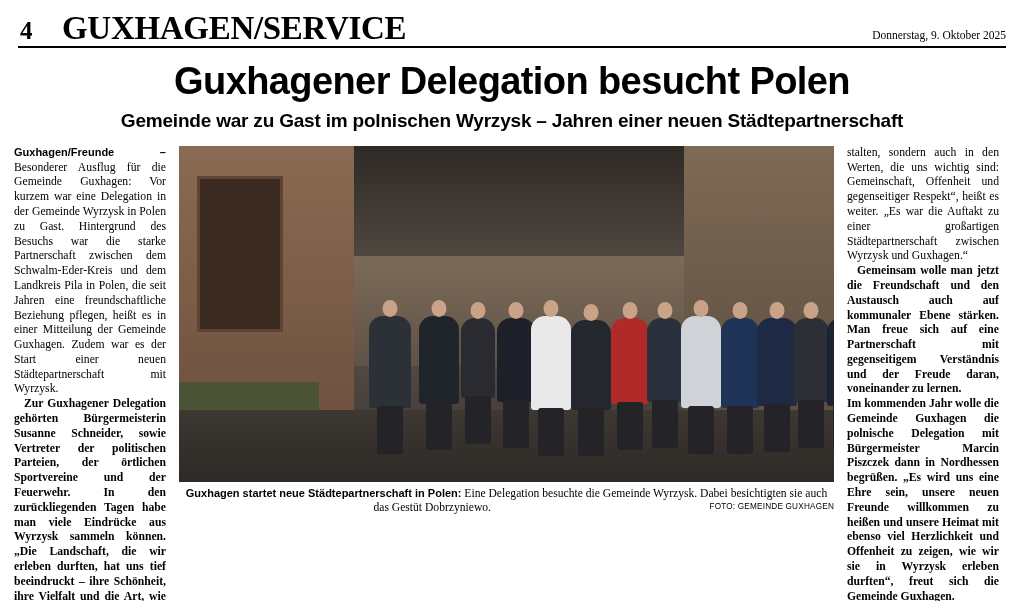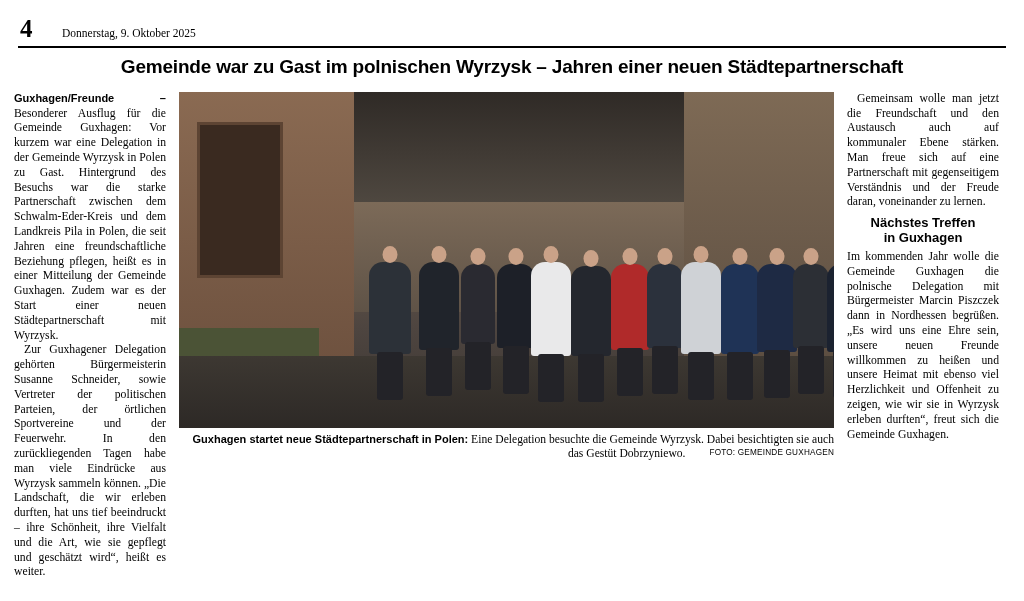--- a/index.html
+++ b/index.html
@@ -85,37 +85,37 @@
   .col {
     width: 152px;
     font-family: "Liberation Serif", serif;
     font-size: 11.7px;
     line-height: 1.265;
     text-align: justify;
     hyphens: auto;
   }
   .col p { margin: 0; text-indent: 10px; }
   .col p.first { text-indent: 0; }
-  .col p + p { margin-top: 0; }
+  .col p + p { margin-top: 0; font-weight: bold; }
   .lead-in { font-family: "Liberation Sans", sans-serif; font-weight: bold; font-size: 11px; }
   
   .photo-block { width: 655px; }
   .photo {
     width: 655px;
     height: 336px;
     position: relative;
     overflow: hidden;
     background: #3b3630;
   }
   .caption {
     margin-top: 5px;
     font-family: "Liberation Serif", serif;
     font-size: 11.6px;
     line-height: 1.25;
-    text-align: right;
+    text-align: center;
   }
   .caption b { font-family: "Liberation Sans", sans-serif; font-size: 11px; }
   .credit {
     font-family: "Liberation Sans", sans-serif;
     font-size: 8.2px;
     letter-spacing: 0.2px;
     float: right;
     margin-top: 1px;
     padding-left: 24px;
   }
@@ -179,24 +179,26 @@
     width: 26px; height: 48px; background: #232328; border-radius: 3px;
   }
 </style>
 </head>
 <body>
 
 <div class="page">
 
   <div class="masthead">
     <div class="folio">4</div>
+    <div class="section-title">GUXHAGEN/SERVICE</div>
     <div class="issue-date">Donnerstag, 9. Oktober 2025</div>
   </div>
   <div class="rule-top"></div>
 
+  <div class="headline">Guxhagener Delegation besucht Polen</div>
   <div class="subhead">Gemeinde war zu Gast im polnischen Wyrzysk – Jahren einer neuen Städtepartnerschaft</div>
 
   <div class="content">
 
     <div class="col">
       <p class="first">
         <span class="lead-in">Guxhagen/Freunde –</span>
         <span>Besonderer Ausflug für die Gemeinde Guxhagen: Vor kurzem war eine Delegation in der Gemeinde Wyrzysk in Polen zu Gast. Hintergrund des Besuchs war die starke Partnerschaft zwischen dem Schwalm-Eder-Kreis und dem Landkreis Pila in Polen, die seit Jahren eine freundschaftliche Beziehung pflegen, heißt es in einer Mitteilung der Gemeinde Guxhagen. Zudem war es der Start einer neuen Städtepartnerschaft mit Wyrzysk.</span>
       </p>
       <p><span>Zur Guxhagener Delegation gehörten Bürgermeisterin Susanne Schneider, sowie Vertreter der politischen Parteien, der örtlichen Sportvereine und der Feuerwehr. In den zurückliegenden Tagen habe man viele Eindrücke aus Wyrzysk sammeln können. „Die Landschaft, die wir erleben durften, hat uns tief beeindruckt – ihre Schönheit, ihre Vielfalt und die Art, wie sie gepflegt und geschätzt wird“, heißt es weiter.</span></p>
@@ -267,21 +269,20 @@
 
         </div>
       </div>
       <div class="caption">
         <b>Guxhagen startet neue Städtepartnerschaft in Polen:</b><span> Eine Delegation besuchte die Gemeinde Wyrzysk. Dabei besichtigten sie auch das Gestüt Dobrzyniewo.</span>
         <span class="credit">FOTO: GEMEINDE GUXHAGEN</span>
       </div>
     </div>
 
     <div class="col">
+      <p class="first"><span>stalten, sondern auch in den Werten, die uns wichtig sind: Gemeinschaft, Offenheit und gegenseitiger Respekt“, heißt es weiter. „Es war die Auftakt zu einer großartigen Städtepartnerschaft zwischen Wyrzysk und Guxhagen.“</span></p>
       <p><span>Gemeinsam wolle man jetzt die Freundschaft und den Austausch auch auf kommunaler Ebene stärken. Man freue sich auf eine Partnerschaft mit gegenseitigem Verständnis und der Freude daran, voneinander zu lernen.</span></p>
-      <div class="subheading" style="white-space:pre-line">Nächstes Treffen
-in Guxhagen</div>
       <p class="first"><span>Im kommenden Jahr wolle die Gemeinde Guxhagen die polnische Delegation mit Bürgermeister Marcin Piszczek dann in Nordhessen begrüßen. „Es wird uns eine Ehre sein, unsere neuen Freunde willkommen zu heißen und unsere Heimat mit ebenso viel Herzlichkeit und Offenheit zu zeigen, wie wir sie in Wyrzysk erleben durften“, freut sich die Gemeinde Guxhagen.</span></p>
 
     </div>
   </div>
 
 </div>
 
 </body></html>

